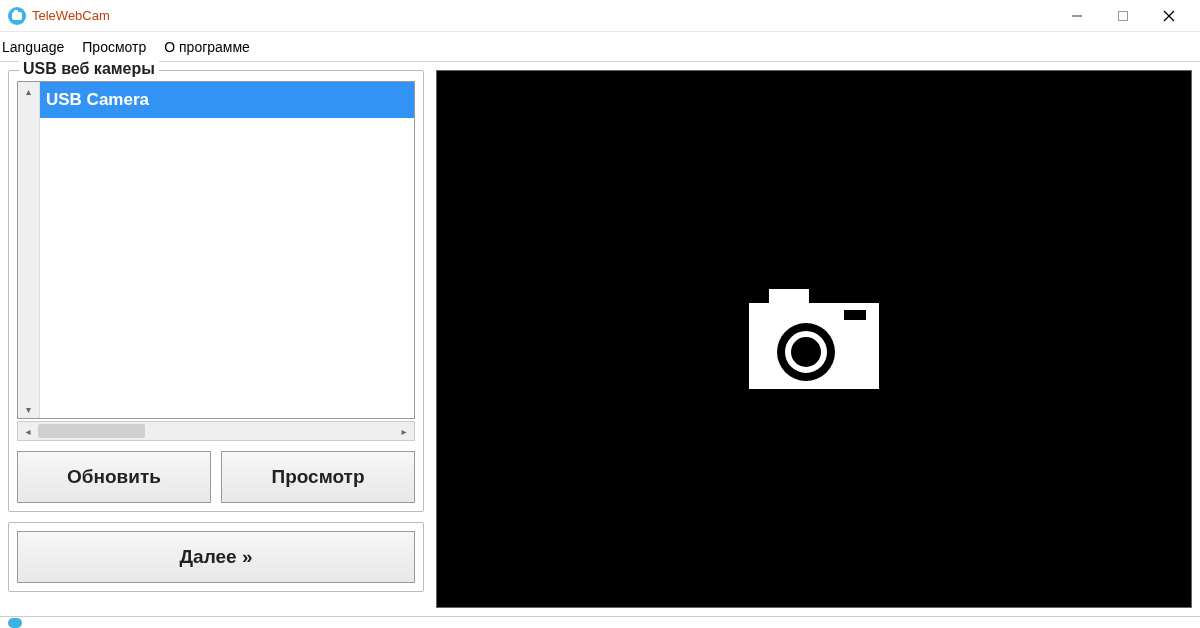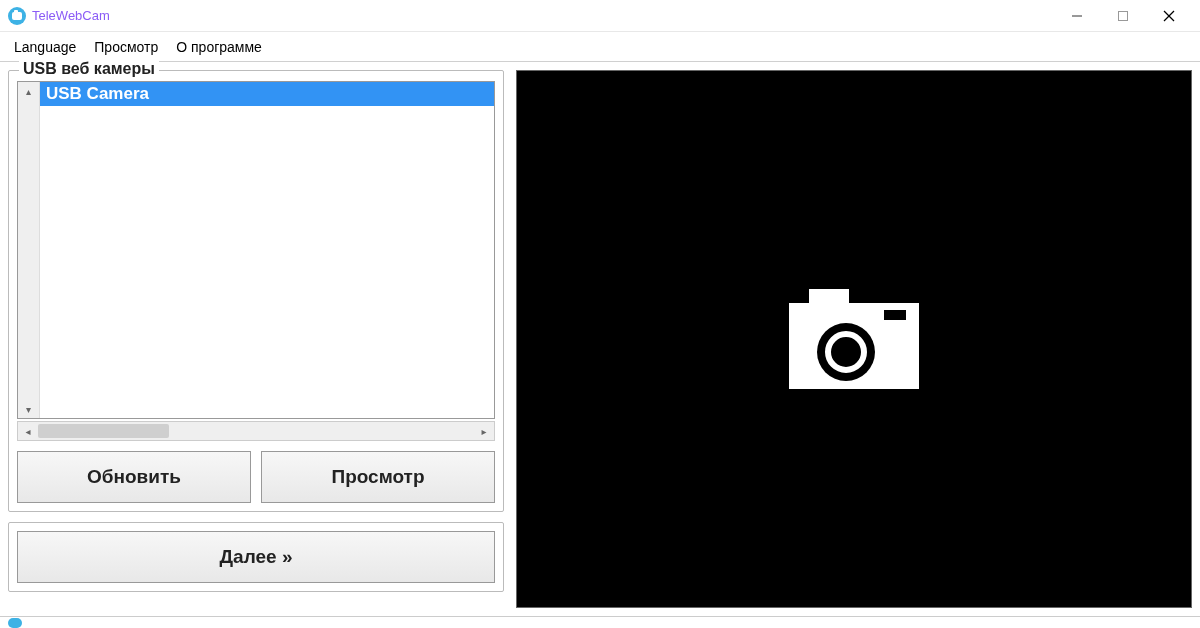--- a/index.html
+++ b/index.html
@@ -38,21 +38,21 @@
     .titlebar .app-icon-inner::before {
       content: "";
       position: absolute;
       top: -2px;
       left: 2px;
       width: 4px;
       height: 2px;
       background: #fff;
       border-radius: 1px 1px 0 0;
     }
-    .titlebar .title-text { font-size: 13px; color: #8b5cf6; }
+    .titlebar .title-text { font-size: 13px; color: #c2410c; }
     .window-controls {
       margin-left: auto;
       display: flex;
       gap: 0;
     }
     .window-controls .ctrl {
       width: 46px;
       height: 32px;
       display: flex;
       align-items: center;
@@ -60,37 +60,37 @@
       font-size: 14px;
       color: #333;
       cursor: pointer;
     }
     .window-controls .ctrl.close { font-size: 16px; }
 
     .menubar {
       height: 30px;
       display: flex;
       align-items: center;
-      padding: 0 14px;
+      padding: 0 2px;
       gap: 18px;
       font-size: 14px;
       color: #000;
       border-bottom: 1px solid #d0d0d0;
     }
     .menubar .menu-item { cursor: pointer; }
 
     .content {
       display: flex;
       padding: 8px;
       gap: 12px;
       height: calc(628px - 32px - 30px - 12px);
     }
 
     .left-panel {
-      width: 496px;
+      width: 416px;
       display: flex;
       flex-direction: column;
       gap: 10px;
     }
 
     .groupbox {
       border: 1px solid #bbb;
       border-radius: 2px;
       position: relative;
       padding: 10px 8px 8px 8px;
@@ -137,21 +137,21 @@
       cursor: pointer;
     }
     .scroll-channel-left .arrow-down { margin-top: auto; }
 
     .camera-list {
       flex: 1;
       font-size: 17px;
       font-weight: bold;
     }
     .camera-item {
-      padding: 2px 6px;
+      padding: 8px 6px;
       cursor: pointer;
       color: #000;
     }
     .camera-item.selected {
       background: #3293f4;
       color: #fff;
     }
 
     .hscroll {
       height: 20px;

